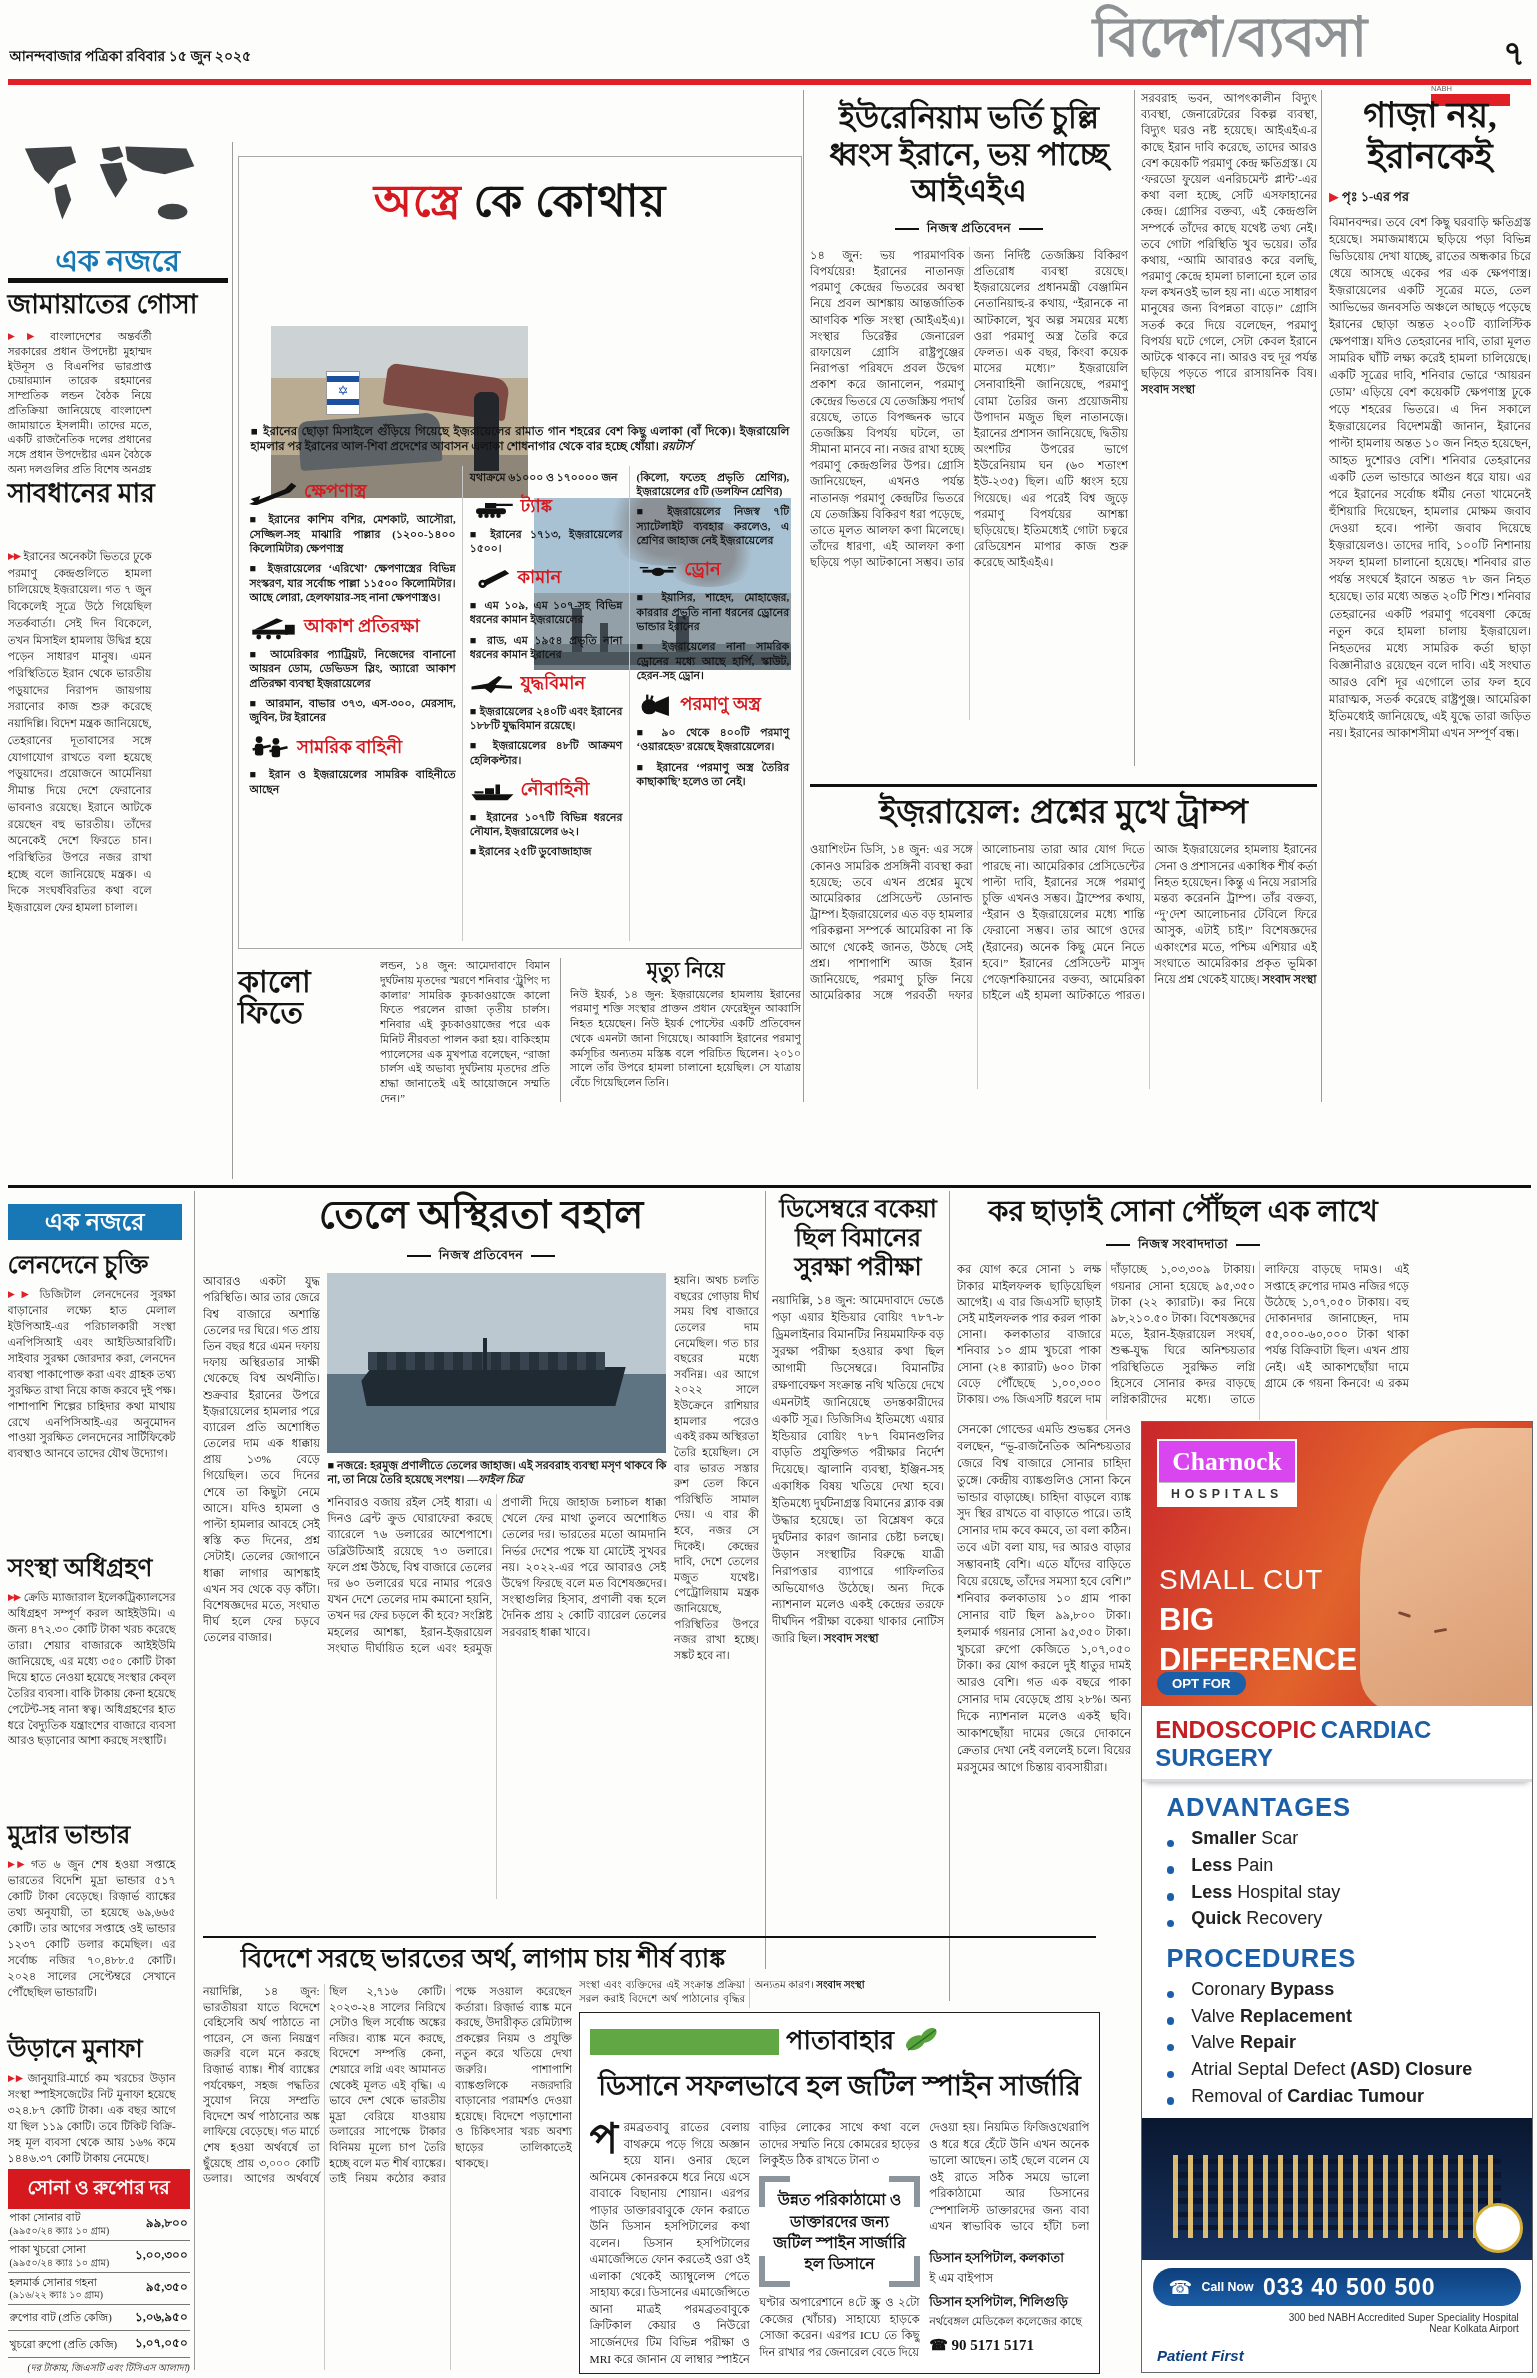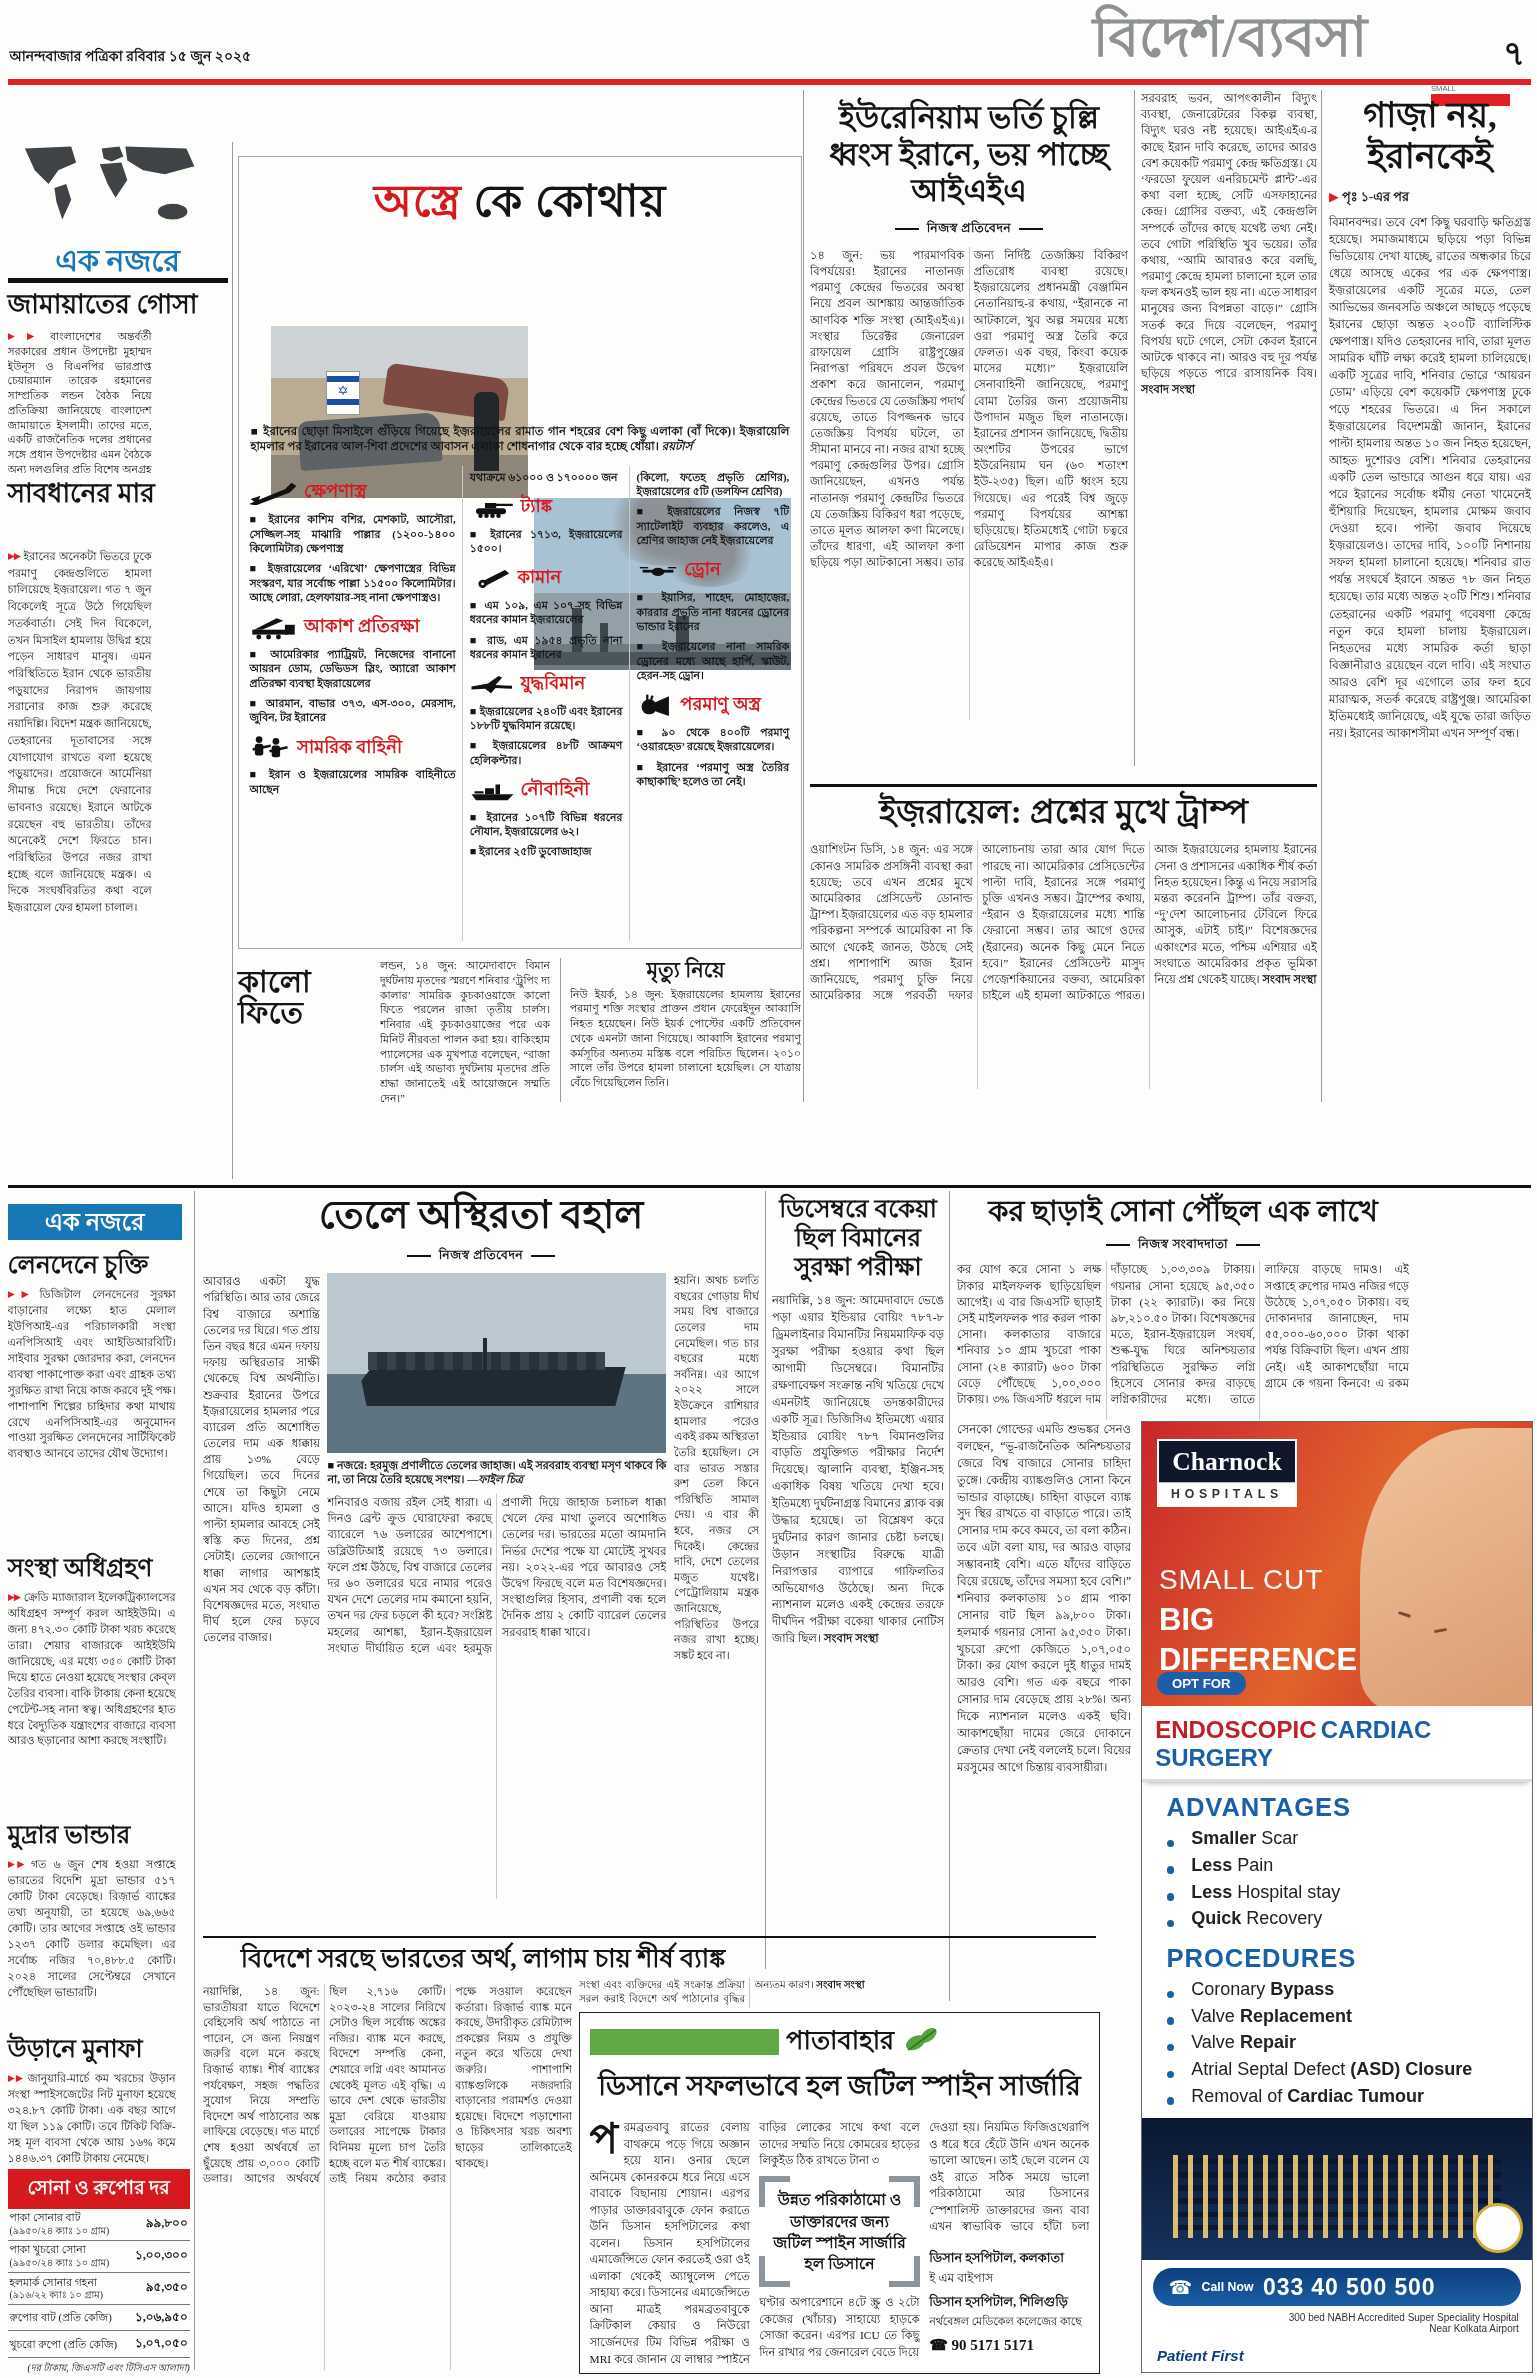--- a/index.html
+++ b/index.html
@@ -47,21 +47,21 @@
   .quote i.tl{left:0;top:0;border-left-width:6.6px;border-top-width:6.6px}
   .quote i.tr{right:0;top:0;border-right-width:6.6px;border-top-width:6.6px}
   .quote i.bl{left:0;bottom:0;border-left-width:6.6px;border-bottom-width:6.6px}
   .quote i.br{right:0;bottom:0;border-right-width:6.6px;border-bottom-width:6.6px}
   
   .ad{font-family:"Liberation Sans","DejaVu Sans",sans-serif;border:0.9px solid #666;background:#fff}
   .ad-hero{position:relative;height:284px;background:linear-gradient(118deg,#c9262b,#e2632c 52%,#c32424);overflow:hidden}
   .torso{position:absolute;right:-7.6px;top:5.7px;width:180px;height:284px;background:linear-gradient(150deg,#f2c39c,#d99b72);border-top-left-radius:114px 151px;border-bottom-left-radius:38px}
   .scar{position:absolute;width:13.2px;height:2.8px;background:#7c4a34;border-radius:1.9px}
   .ad-logo{position:absolute;left:15px;top:17px;border:2.8px solid #fff;background:#fff}
-  .ad-logo .t{background:#0f172a;color:#fff;font-weight:bold;font-size:25.6px;padding:5.7px 13.2px;text-align:center;font-family:"Liberation Serif",serif}
+  .ad-logo .t{background:#d946ef;color:#fff;font-weight:bold;font-size:25.6px;padding:5.7px 13.2px;text-align:center;font-family:"Liberation Serif",serif}
   .ad-logo .b{color:#333;font-weight:bold;font-size:12.3px;letter-spacing:4.7px;text-align:center;padding:3.8px 5.7px;border-top:1.9px solid #bbb}
   .ad-big{color:#fff;position:absolute;left:17px}
   .pill{display:inline-block;background:#1b5fa8;color:#fff;font-weight:bold;font-size:13.2px;padding:3.8px 15px;border-radius:13.2px}
   .ad-proc1{color:#c21f25;font-weight:bold;font-size:24px}
   .ad-proc2{color:#1b5fa8;font-weight:bold;font-size:24px}
   .ad-sec-t{font-weight:bold;font-size:25.6px;letter-spacing:0.9px}
   .ad-li{font-size:18px;color:#222;margin:5.7px 0;display:flex;align-items:flex-end;gap:17px}
   .ad-li .dot{width:7.6px;height:7.6px;border-radius:50%;background:#1b5fa8;flex:none;transform:translateY(-1.9px)}
   .ad-li b{font-weight:bold}
   .hosp{height:142px;background:linear-gradient(#0a1730,#16325e);position:relative;overflow:hidden}
@@ -90,21 +90,21 @@
 </style>
 </head>
 <body>
 
 <div class="page">
 
   <div class="abs" style="left:9.5px;top:45px;font-size:14px;font-weight:bold">আনন্দবাজার পত্রিকা  রবিবার ১৫ জুন ২০২৫</div>
   <div class="abs" style="left:1036px;top:7.6px;width:388px;text-align:center;font-size:55px;font-weight:bold;color:#8f9295;line-height:1.1">বিদেশ/ব্যবসা</div>
   <div class="abs" style="left:1503px;top:26.5px;font-size:34px;font-weight:bold">৭</div>
   <div class="abs redrule" style="left:7.6px;top:79px;width:1523px;height:5.7px"></div>
-  <div class="abs" style="left:1431px;top:84px;font-size:7.6px;color:#666;font-family:'Liberation Sans',sans-serif">SMALL</div>
+  <div class="abs" style="left:1431px;top:84px;font-size:7.6px;color:#666;font-family:'Liberation Sans',sans-serif">NABH</div>
   <div class="abs redrule" style="left:1431px;top:94px;width:79px;height:12.3px"></div>
 
   <div class="abs" style="left:17px;top:140px;width:197px;height:95px">
     <svg viewBox="0 0 200 95" width="197" height="95">
         <g fill="#3f4346">
       <polygon points="8,8 55,6 60,22 42,30 32,44 18,30"></polygon>
           <polygon points="38,48 50,44 55,60 46,80 40,62"></polygon>
       <polygon points="86,8 104,6 108,16 96,21 88,18"></polygon>
           <polygon points="84,24 106,22 112,40 100,58 92,44"></polygon>
       <polygon points="110,6 172,8 180,26 150,34 128,30 112,20"></polygon>

